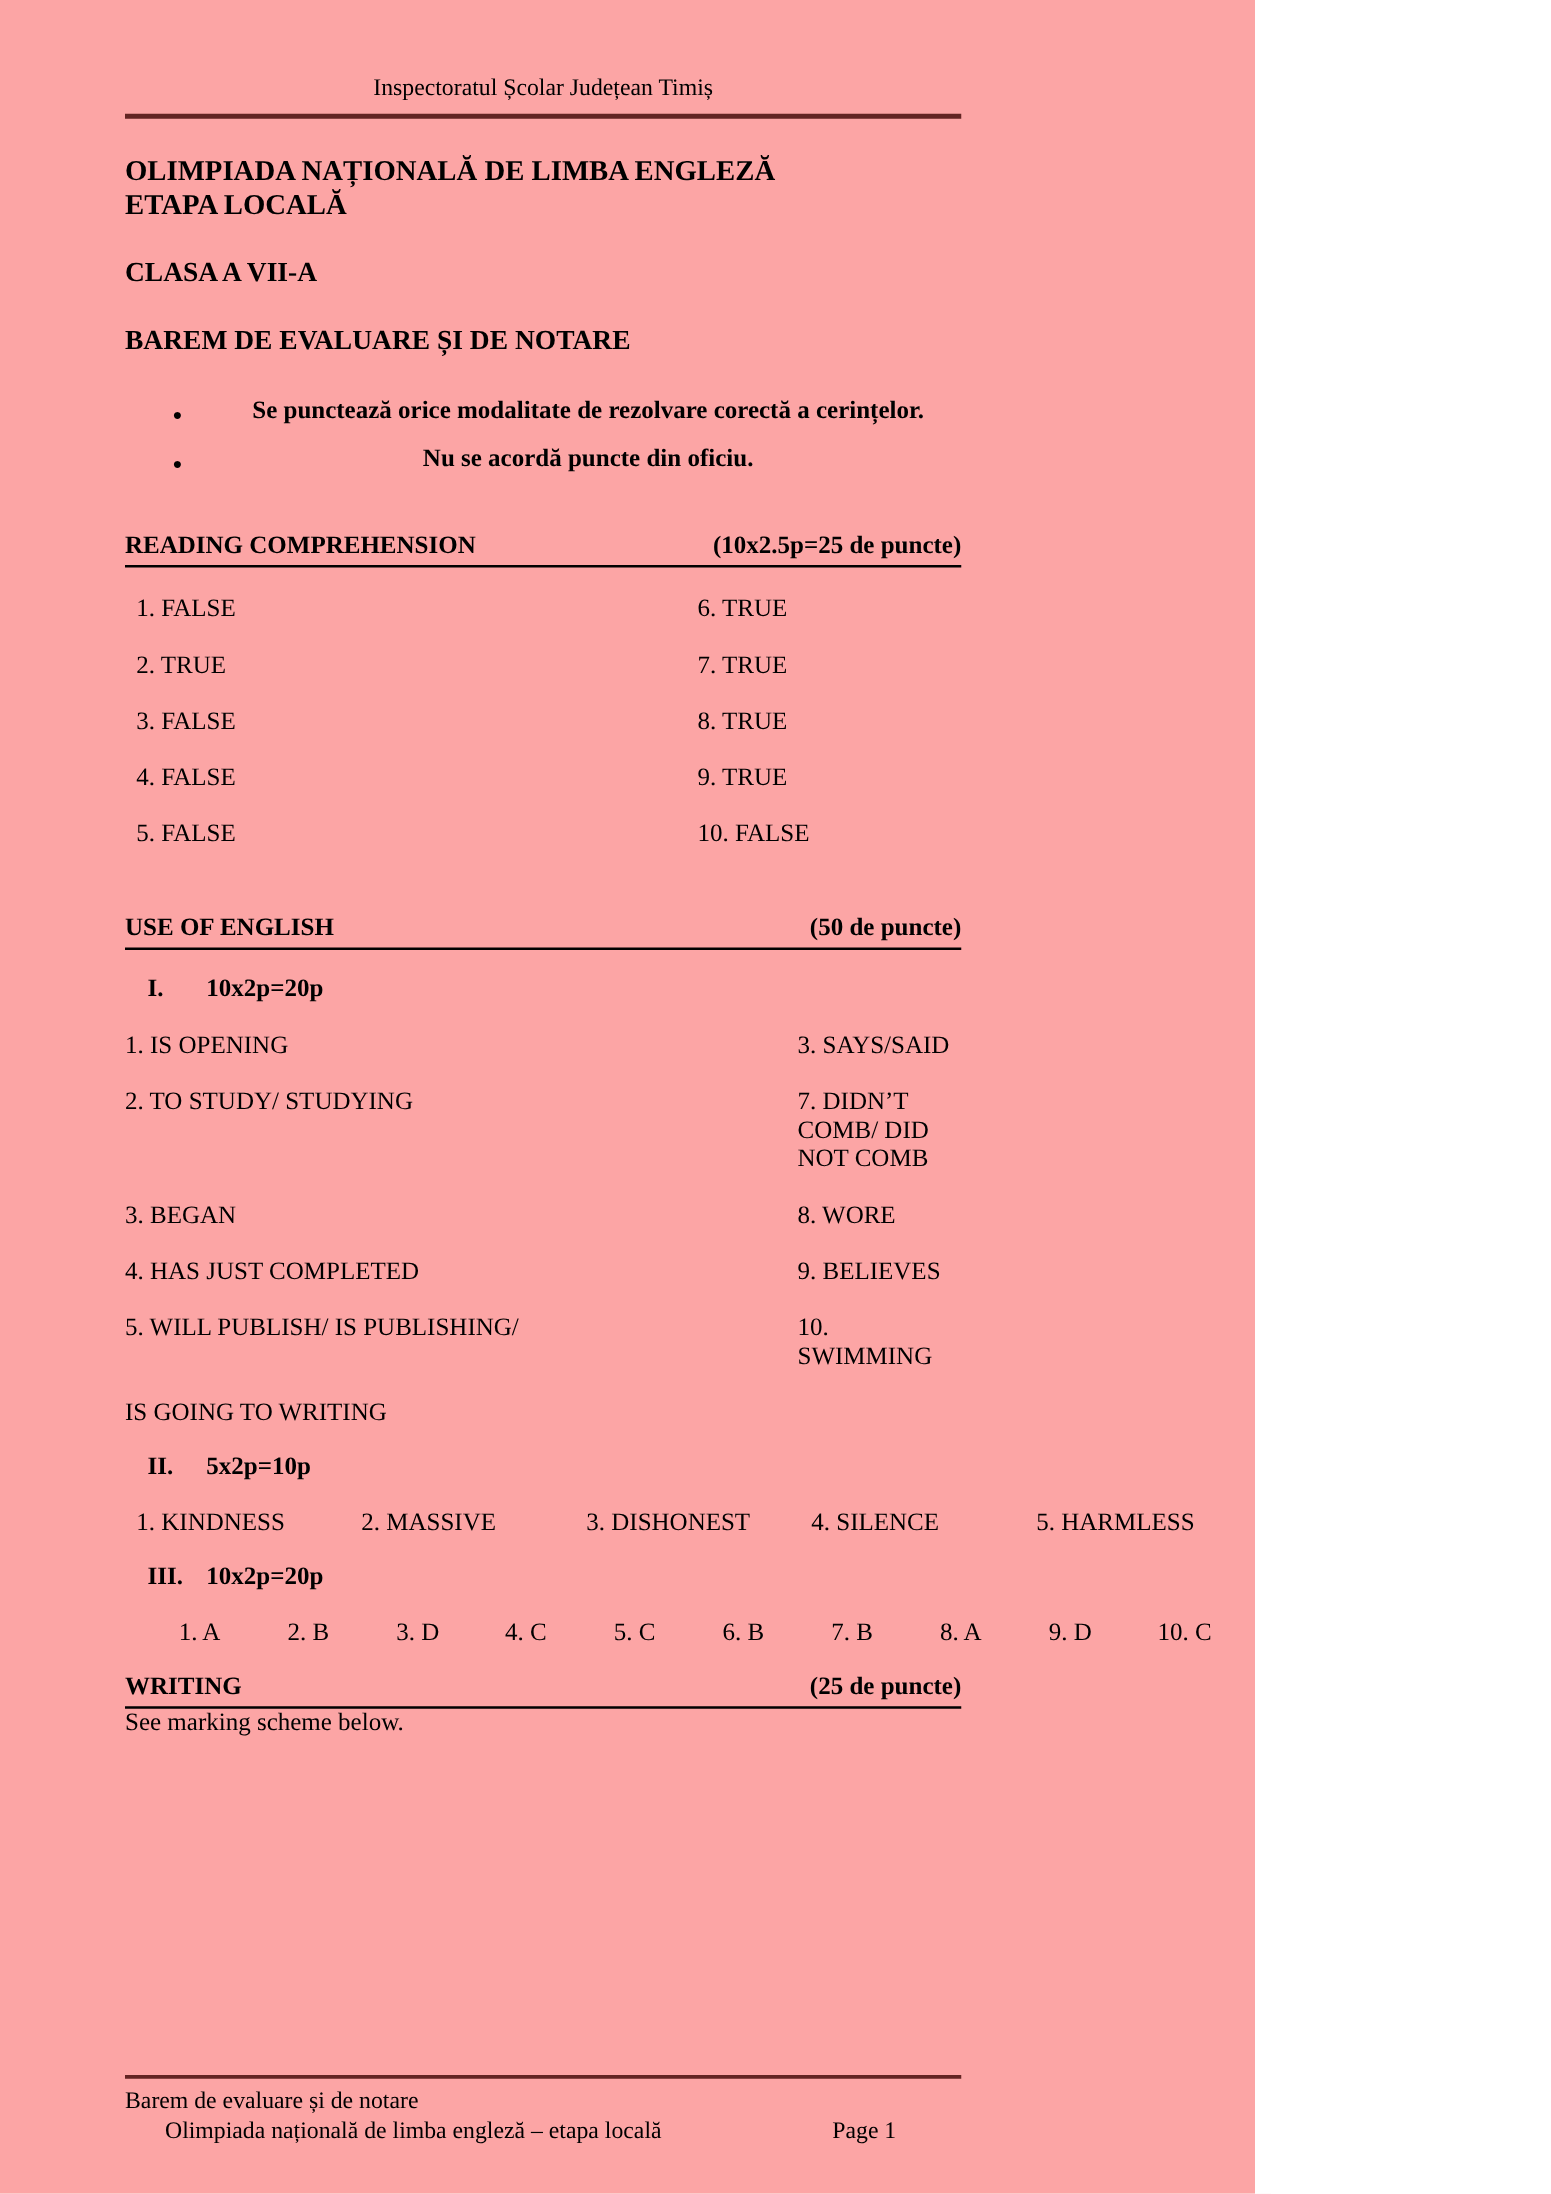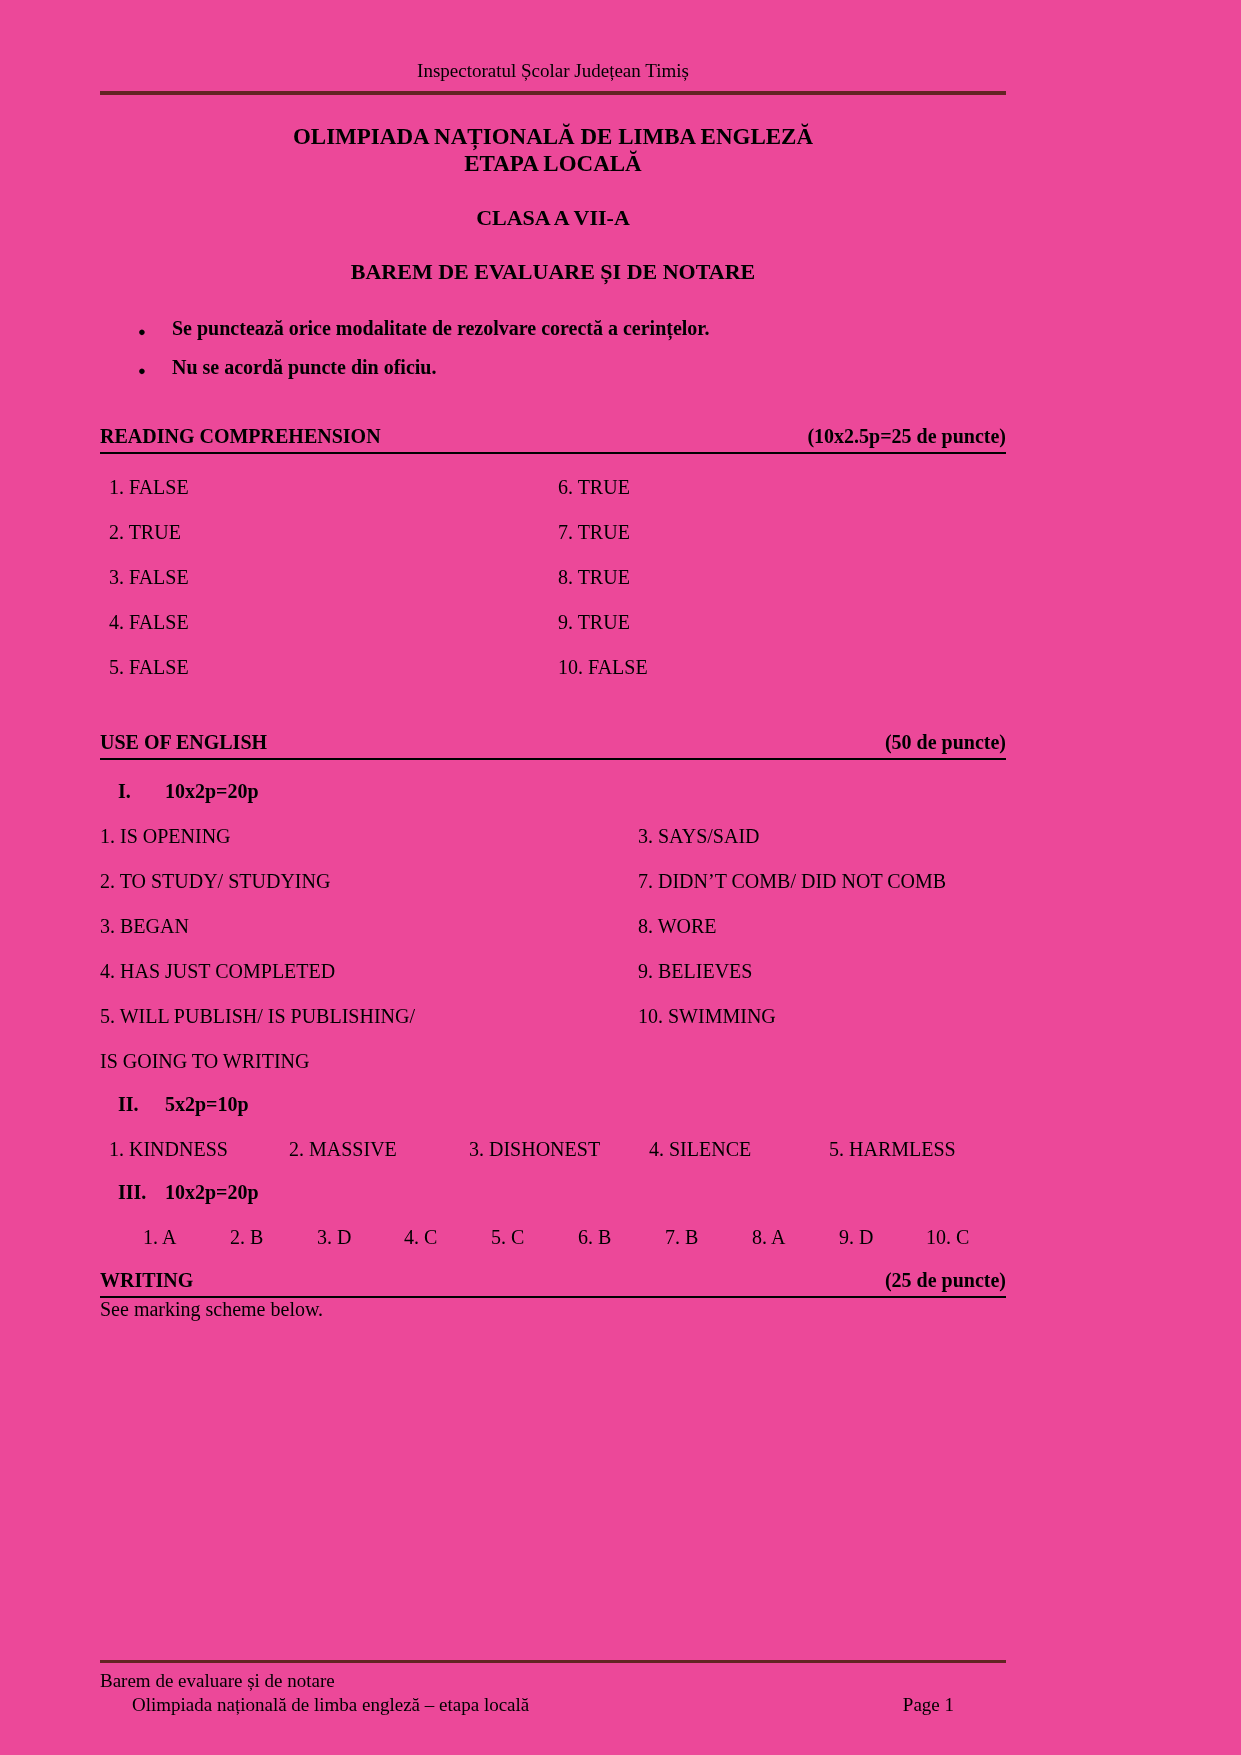--- a/index.html
+++ b/index.html
@@ -4,41 +4,42 @@
 <style>
   * { margin: 0; padding: 0; box-sizing: border-box; }
   html, body { background: #ffffff; }
   body {
     font-family: "Liberation Serif", "DejaVu Serif", serif;
     color: #000;
     -webkit-font-smoothing: antialiased;
   }
   .page {
     position: relative;
-    width: 1241px;
+    width: 1004px;
     height: 1755px;
-    background: #ec4899;
+    background: #fca5a5;
     padding: 60px 235px 0 100px;
     overflow: hidden;
   }
   .doc-header { text-align: center; font-size: 19px; }
   .header-rule { height: 4px; background: #632423; margin-top: 9px; }
 
-  .title-block { margin-top: 28px; text-align: center; font-weight: bold; }
+  .title-block { margin-top: 28px; font-weight: bold; }
   .title-line { font-size: 23px; line-height: 27px; }
   .title-gap  { margin-top: 28px; font-size: 22px; line-height: 26px; }
 
   .bullet-list { margin-top: 32px; list-style: none; }
   .bullet-list li {
     position: relative;
     padding-left: 72px;
     font-weight: bold;
     font-size: 20px;
     line-height: 23px;
     margin-bottom: 16px;
+    text-align: center;
   }
   .bullet-list li::before {
     content: "●";
     position: absolute;
     left: 38px;
     top: 3px;
     font-size: 13px;
   }
 
   .section-heading {

